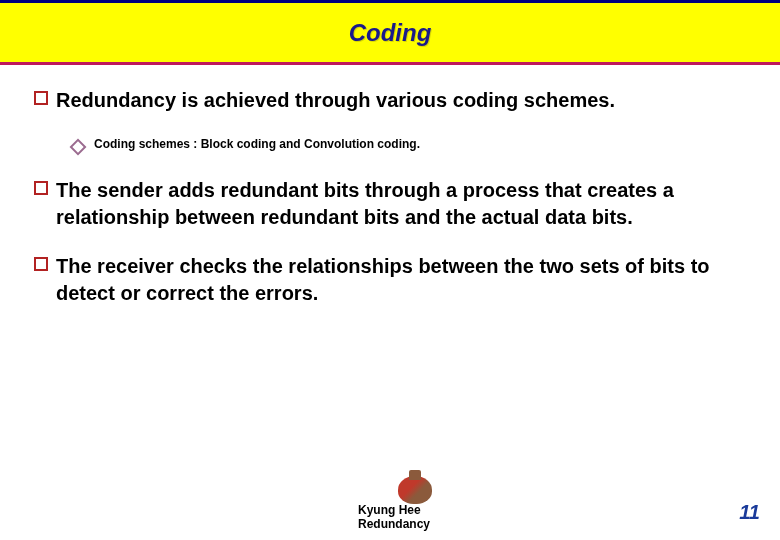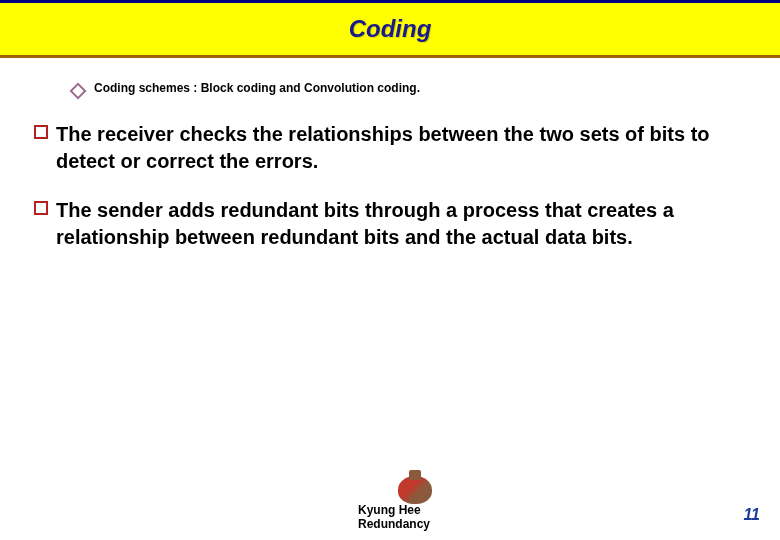--- a/index.html
+++ b/index.html
@@ -6,24 +6,24 @@
   body {
     width: 780px;
     height: 540px;
     background: #ffffff;
     font-family: Arial, Helvetica, sans-serif;
     position: relative;
     overflow: hidden;
   }
   .title-bar {
     width: 100%;
-    height: 58px;
+    height: 65px;
     background: #ffff00;
     border-top: 3px solid #000080;
-    border-bottom: 3px solid #a16207;
+    border-bottom: 3px solid #be185d;
     display: flex;
     align-items: center;
     justify-content: center;
   }
   .title-text {
     font-size: 24px;
     font-weight: bold;
     font-style: italic;
     color: #1a1a8a;
     text-shadow: 1px 1px 0 rgba(0,0,0,0.15);
@@ -115,49 +115,53 @@
     margin-right: 30px;
     height: 4px;
     background: #3d5fa8;
     border-top: 1px solid #2e4a8a;
     border-bottom: 1px solid #2e4a8a;
   }
   .page-num {
     position: absolute;
     right: 24px;
     bottom: 2px;
-    font-size: 16px;
+    font-size: 20px;
     font-weight: bold;
     font-style: italic;
     color: #1a3a9a;
   }
 </style>
 </head>
 <body>
 
 <div class="title-bar">
   <span class="title-text">Coding</span>
 </div>
 
 <div class="content">
 
+  <div class="bullet-item">
+    <div class="square-bullet"></div>
+    <div class="bullet-text">Redundancy is achieved through various coding schemes.</div>
+  </div>
 
   <div class="sub-item">
     <div class="diamond-bullet"></div>
     <div class="sub-text">Coding schemes : Block coding and Convolution coding.</div>
   </div>
 
   <div class="bullet-item">
     <div class="square-bullet"></div>
-    <div class="bullet-text">The receiver checks the relationships between the two sets of bits to detect or correct the errors.</div>
+    <div class="bullet-text">The sender adds redundant bits through a process that creates a relationship between redundant bits and the actual data bits.</div>
   </div>
 
   <div class="bullet-item">
     <div class="square-bullet"></div>
-    <div class="bullet-text">The sender adds redundant bits through a process that creates a relationship between redundant bits and the actual data bits.</div>
+    <div class="bullet-text">The receiver checks the relationships between the two sets of bits to detect or correct the errors.</div>
   </div>
 
 </div>
 
 <div class="footer">
   <div class="logo"></div>
   <div class="uni-name">
     <span>Kyung Hee</span><br>
     <span>Redundancy</span>
   </div>

